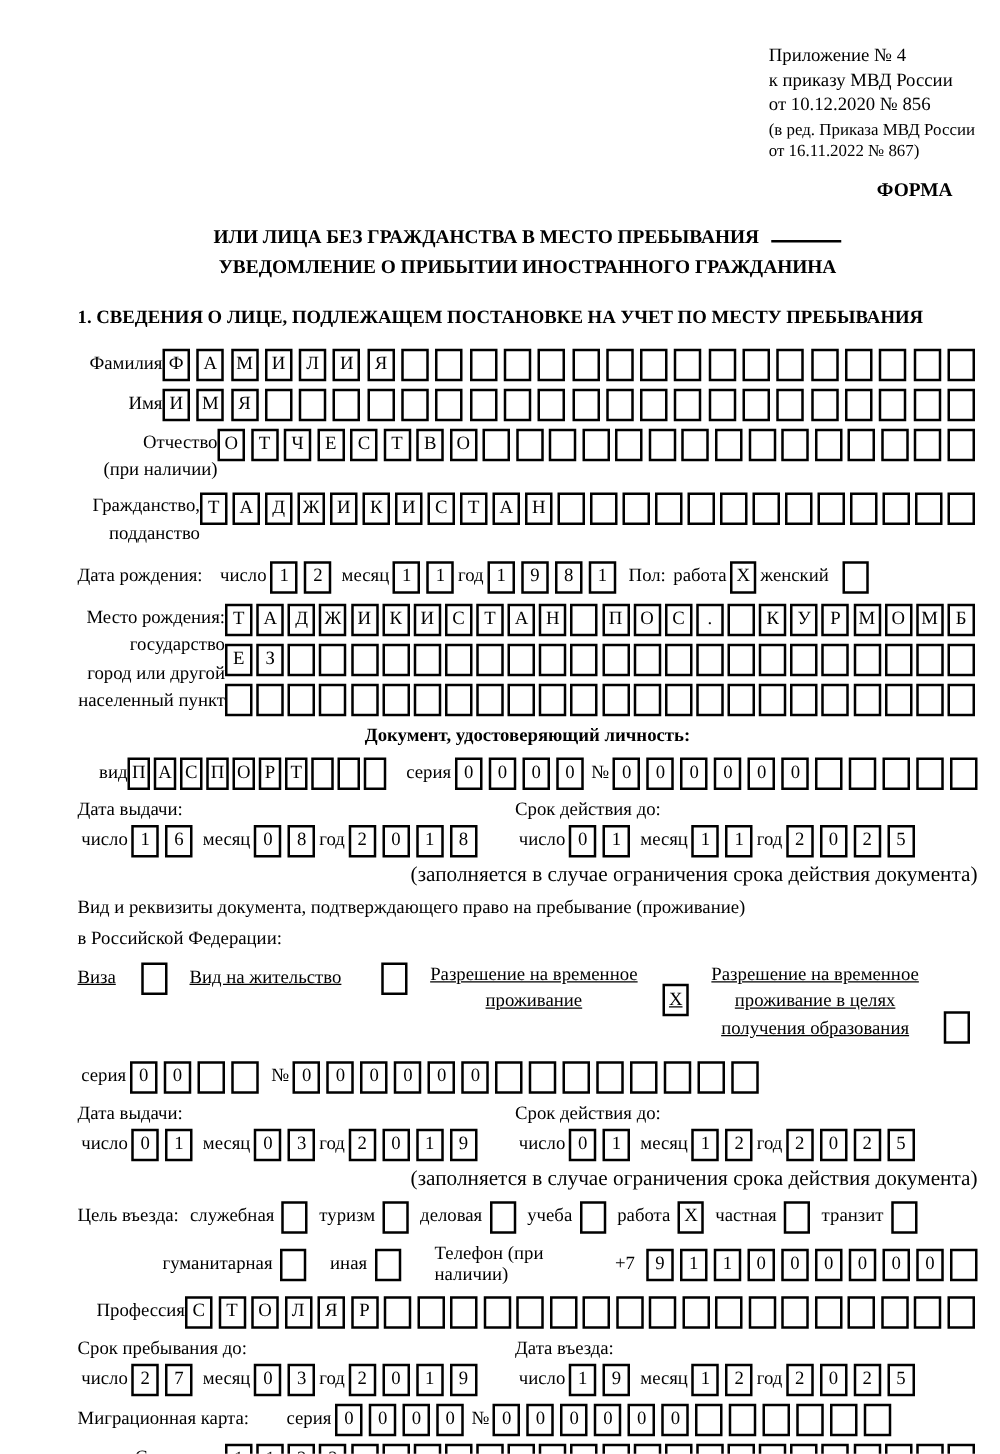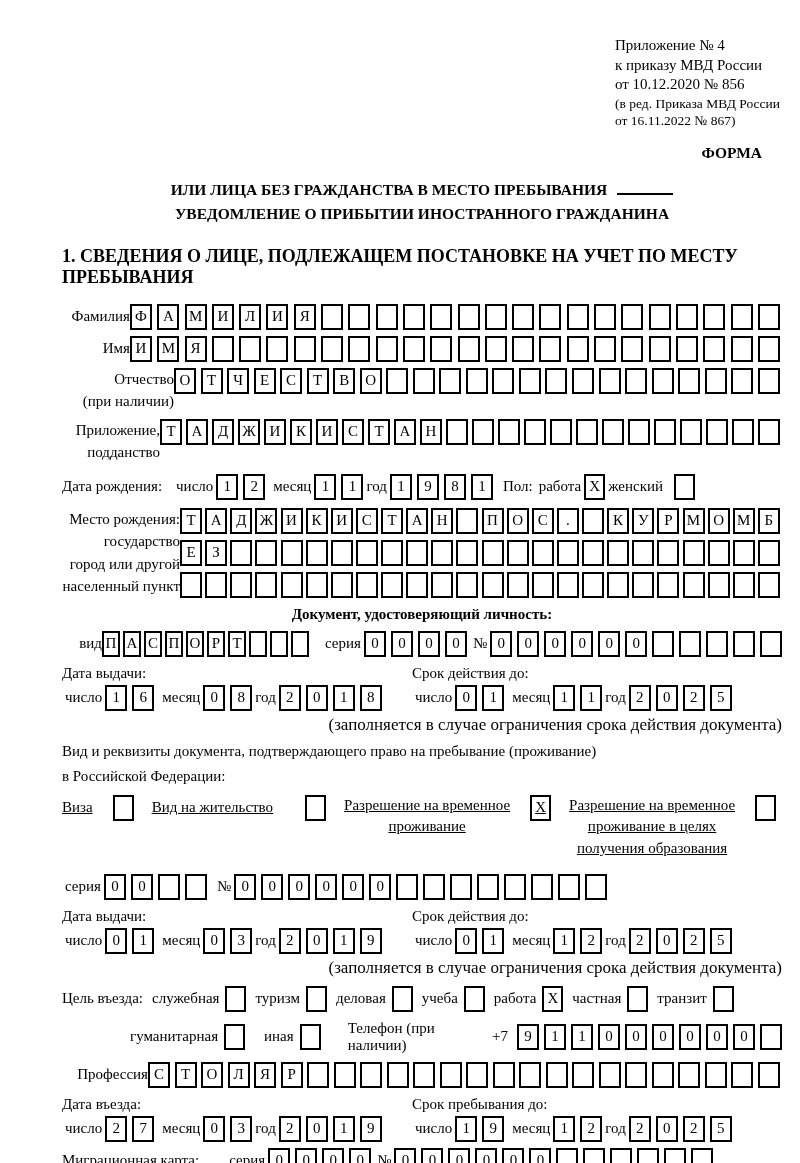--- a/index.html
+++ b/index.html
@@ -11,21 +11,21 @@
   .page { padding:36px 18px 0 62px; }
 
   .top-note { margin-left:553px; line-height:1.3; }
   .top-note div { white-space:nowrap; }
   .top-note .small { font-size:13.5px; }
   .form-label { text-align:right; padding-right:20px; font-weight:bold; margin-top:14px; font-size:15.5px; }
 
   .doc-title { text-align:center; font-weight:bold; font-size:15.5px; margin-top:16px; line-height:1.55; }
   .underline-blank { display:inline-block; width:56px; border-bottom:2px solid #000; height:14px; margin-left:10px; }
 
-  .section-title { font-weight:bold; font-size:18px; margin:20px 0 16px 0; }
+  .section-title { font-weight:bold; font-size:15px; margin:20px 0 16px 0; }
 
   .row { display:flex; align-items:center; margin-bottom:6px;text-align:right; }
   .row.top { align-items:flex-start; }
   .row-label { flex:0 0 auto; }
   .label-block { flex:0 0 auto; line-height:1.5; }
 
   .cells { display:flex; }
   .cells.stretch { justify-content:space-between; }
   .cells.compact { column-gap:5px; }
   .cells.narrow { column-gap:3px; }
@@ -42,21 +42,21 @@
   .w { margin:0 3px; white-space:nowrap; }
   .dategroup { display:flex; align-items:center; }
   .two-col { display:grid; grid-template-columns:350px 1fr; margin-bottom:4px; }
   .date-head { text-align:left; margin-bottom:3px; }
   .footnote { font-size:17px; text-align:right; margin-bottom:8px; }
 
   .stack { display:flex; flex-direction:column; row-gap:6px; }
 
   .resid-options { display:flex; align-items:flex-start; column-gap:18px; margin:10px 0 14px 0; }
   .opt { display:flex; align-items:center; column-gap:20px;text-decoration:underline; }
-  .opt.top { align-items:flex-start; }
+  .opt.top { align-items:flex-end; }
   .opt-text { text-align:center; line-height:1.45; }
 
   .purpose-row { display:flex; align-items:center; column-gap:9px; margin-bottom:8px; flex-wrap:nowrap; }
   .pair { display:flex; align-items:center; column-gap:6px; }
   b.ctr { display:block; text-align:center; margin:8px 0 8px 0; }
 </style>
 </head>
 <body>
 
 <div class="page">
@@ -165,21 +165,21 @@
         <span class="cell"></span>
         <span class="cell"></span>
         <span class="cell"></span>
         <span class="cell"></span>
         <span class="cell"></span>
       </div>
   </div>
 
   <div class="row top">
     <div class="label-block" style="width:98px">
-      <div>Приложение,</div>
+      <div>Гражданство,</div>
       <div>подданство</div>
     </div>
     <div class="cells stretch" style="width:620px">
         <span class="cell">Т</span>
         <span class="cell">А</span>
         <span class="cell">Д</span>
         <span class="cell">Ж</span>
         <span class="cell">И</span>
         <span class="cell">К</span>
         <span class="cell">И</span>
@@ -582,22 +582,22 @@
         <span class="cell"></span>
         <span class="cell"></span>
         <span class="cell"></span>
         <span class="cell"></span>
         <span class="cell"></span>
         <span class="cell"></span>
       </div>
   </div>
 
   <div class="two-col" style="margin-top:8px">
+    <div class="date-head">Срок пребывания до:</div>
     <div class="date-head">Дата въезда:</div>
-    <div class="date-head">Срок пребывания до:</div>
     <div class="dategroup">
       <span class="w">число</span>
       <div class="cells compact">
           <span class="cell">2</span>
           <span class="cell">7</span>
         </div>
       <span class="w" style="margin-left:8px">месяц</span>
       <div class="cells compact">
           <span class="cell">0</span>
           <span class="cell">3</span>

